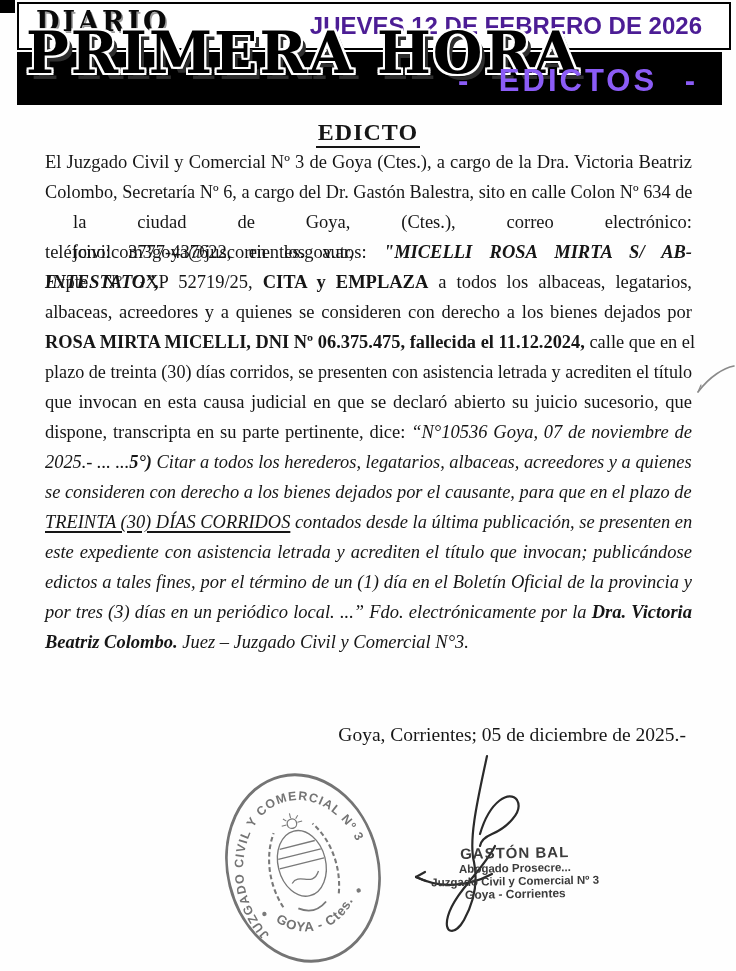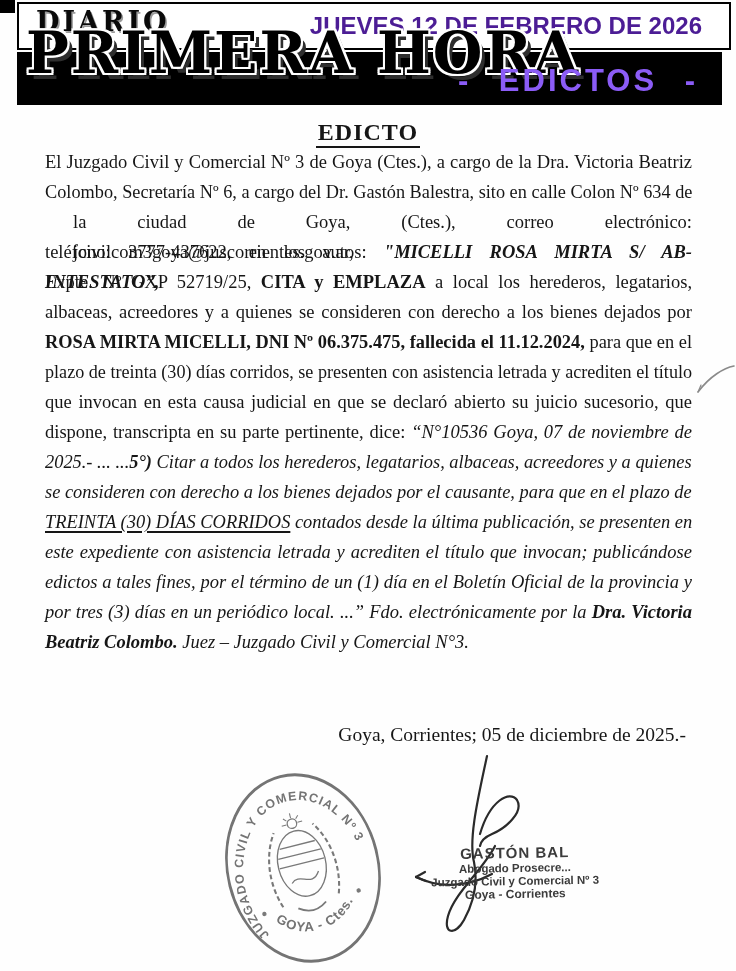--- a/index.html
+++ b/index.html
@@ -95,23 +95,23 @@
 
   <div class="edict-title">
     <span>EDICTO</span>
   </div>
 
   <div class="edict-body">
       <div class="bline" style="white-space: normal;"><span>El Juzgado Civil y Comercial Nº 3 de Goya (Ctes.), a cargo de la Dra. Victoria Beatriz</span></div>
       <div class="bline" style="transform: scaleX(0.987786); transform-origin: 0px 50%;"><span>Colombo, Secretaría Nº 6, a cargo del Dr. Gastón Balestra, sito en calle Colon Nº 634 de</span></div>
       <div class="bline" style="white-space: normal; margin-left: 28px;"><span>la ciudad de Goya, (Ctes.), correo electrónico: jcivilcom3goya@juscorrientes.gov.ar,</span></div>
       <div class="bline" style="white-space: normal;"><span>teléfono: 3777-437622, en los autos: </span><span class="b i">"MICELLI ROSA MIRTA S/ AB-INTESTATO”,</span></div>
-      <div class="bline" style="white-space: normal;"><span>Expte. Nº GXP 52719/25, </span><span class="b">CITA y EMPLAZA</span><span> a local los herederos, legatarios,</span></div>
+      <div class="bline" style="white-space: normal;"><span>Expte. Nº GXP 52719/25, </span><span class="b">CITA y EMPLAZA</span><span> a todos los albaceas, legatarios,</span></div>
       <div class="bline" style="white-space: normal;"><span>albaceas, acreedores y a quienes se consideren con derecho a los bienes dejados por</span></div>
-      <div class="bline" style="transform: scaleX(0.993856); transform-origin: 0px 50%;"><span class="b">ROSA MIRTA MICELLI, DNI Nº 06.375.475, fallecida el 11.12.2024,</span><span> para que en el</span></div>
+      <div class="bline" style="transform: scaleX(0.993856); transform-origin: 0px 50%;"><span class="b">ROSA MIRTA MICELLI, DNI Nº 06.375.475, fallecida el 11.12.2024,</span><span> calle que en el</span></div>
       <div class="bline" style="transform: scaleX(0.980303); transform-origin: 0px 50%;"><span>plazo de treinta (30) días corridos, se presenten con asistencia letrada y acrediten el título</span></div>
       <div class="bline" style="white-space: normal;"><span>que invocan en esta causa judicial en que se declaró abierto su juicio sucesorio, que</span></div>
       <div class="bline" style="white-space: normal;"><span>dispone, transcripta en su parte pertinente, dice: </span><span class="i">“N°10536 Goya, 07 de noviembre de</span></div>
       <div class="bline" style="transform: scaleX(0.993856); transform-origin: 0px 50%;"><span class="i">2025.- ... ...</span><span class="b i">5°)</span><span class="i"> Citar a todos los herederos, legatarios, albaceas, acreedores y a quienes</span></div>
       <div class="bline" style="transform: scaleX(0.993856); transform-origin: 0px 50%;"><span class="i">se consideren con derecho a los bienes dejados por el causante, para que en el plazo de</span></div>
       <div class="bline" style="transform: scaleX(0.995385); transform-origin: 0px 50%;"><span class="i u">TREINTA (30) DÍAS CORRIDOS</span><span class="i"> contados desde la última publicación, se presenten en</span></div>
       <div class="bline" style="white-space: normal;"><span class="i">este expediente con asistencia letrada y acrediten el título que invocan; publicándose</span></div>
       <div class="bline" style="white-space: normal;"><span class="i">edictos a tales fines, por el término de un (1) día en el Boletín Oficial de la provincia y</span></div>
       <div class="bline" style="white-space: normal;"><span class="i">por tres (3) días en un periódico local.  ...” Fdo. electrónicamente por la </span><span class="b i">Dra. Victoria</span></div>
       <div class="bline lastline"><span class="b i">Beatriz Colombo.</span><span class="i"> Juez – Juzgado Civil y Comercial N°3.</span></div>

